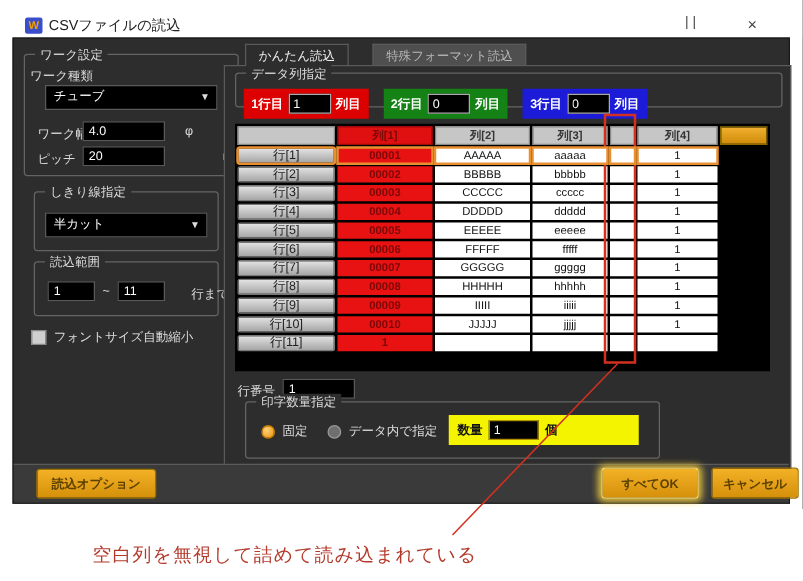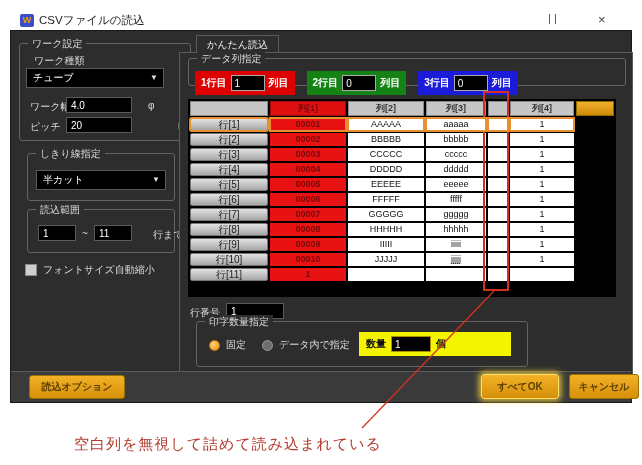--- a/index.html
+++ b/index.html
@@ -85,22 +85,22 @@
     <div class="app-icon">W</div>
     <div class="win-title">CSVファイルの読込</div>
     <div class="win-ctrl" style="left:548px;">| |</div>
     <div class="win-ctrl" style="left:598px; font-size:13px;">×</div>
   </div>
 
   <div class="window">
 
     <div class="grp" id="grp-work">
       <span class="grp-label">ワーク設定</span>
-      <span class="lbl" style="left:14px; top:10px;">ワーク種類</span>
-      <div class="ddn" style="left:6px; top:24px; width:138px;">
+      <span class="lbl" style="left:4px; top:10px;">ワーク種類</span>
+      <div class="ddn" style="left:16px; top:24px; width:138px;">
         <span>チューブ</span>
         <span class="arr">▼</span>
       </div>
       <span class="lbl" style="left:10px; top:56px;">ワーク幅</span>
       <input class="tbx" style="left: 46px; top: 53px; width: 66px;" value="4.0">
       <span class="lbl" style="left:128px; top:56px;">φ</span>
       <span class="lbl" style="left:10px; top:76px;">ピッチ</span>
       <input class="tbx" style="left: 46px; top: 73px; width: 66px;" value="20">
       <span class="lbl" style="left:122px; top:76px;margin-left:36px;">mm</span>
     </div>
@@ -121,20 +121,21 @@
       <span class="lbl" style="left:110px; top:18px;margin-left:15px;">行まで</span>
     </div>
 
     <div class="chk-row">
       <span class="chk-box"></span>
       <span class="chk-lbl">フォントサイズ自動縮小</span>
     </div>
 
     <div class="tabs">
         <div class="tab active">かんたん読込</div>
+        <div class="tab">特殊フォーマット読込</div>
       </div>
     <div class="tabpage">
 
       <div class="grp" id="grp-spec">
         <span class="grp-label">データ列指定</span>
         <div class="spec-blocks">
             <div class="spec-block" style="background: rgb(221, 0, 0);">
               <span>1行目</span>
               <input value="1" style="">
               <span>列目</span>

